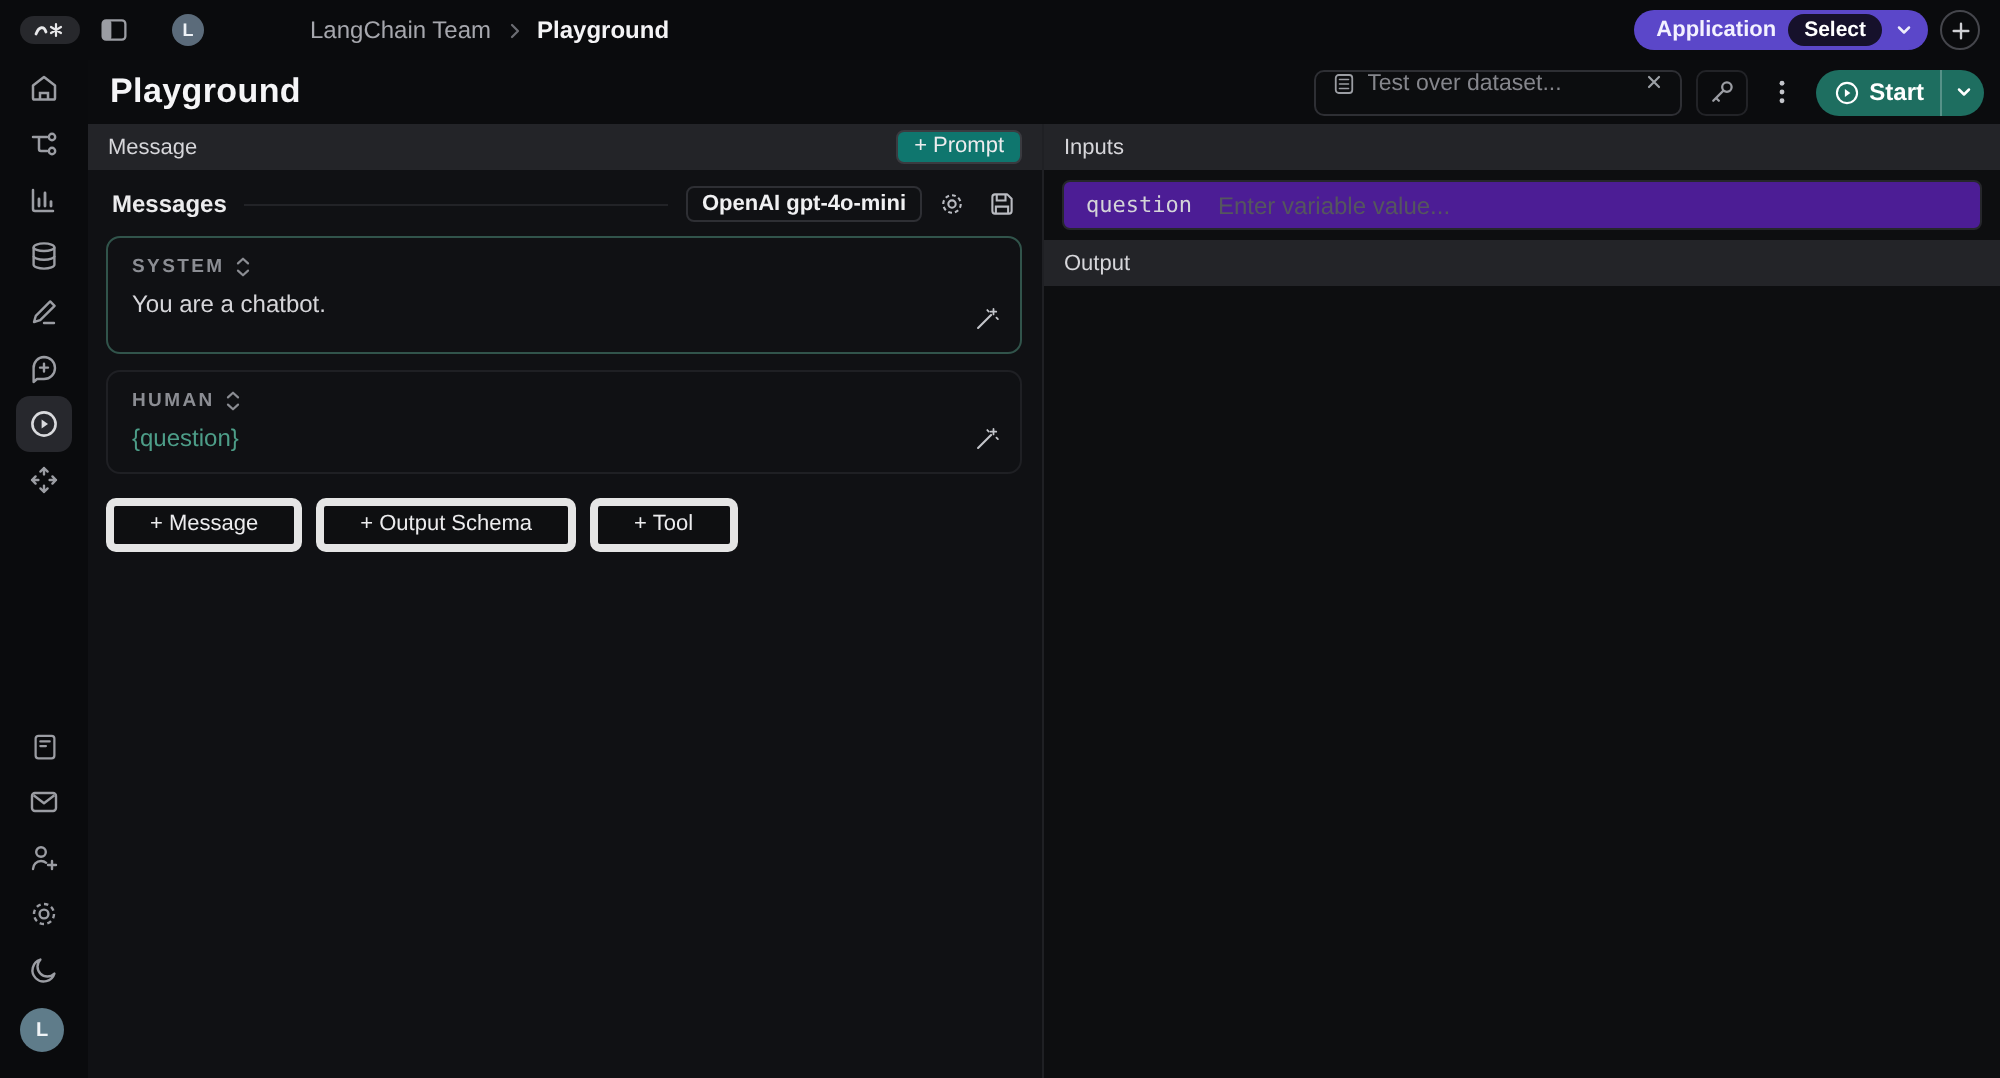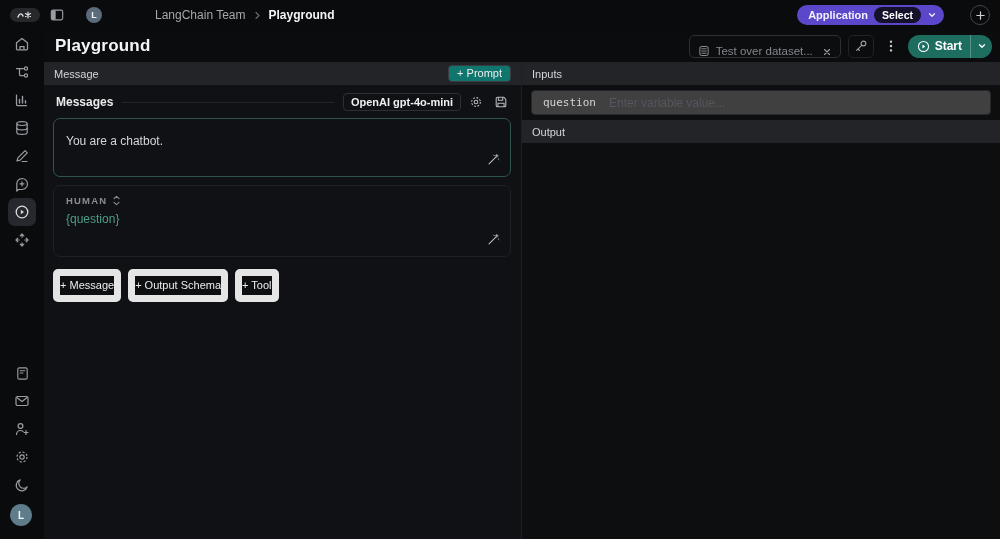--- a/index.html
+++ b/index.html
@@ -10,31 +10,31 @@
   .ic { color:#9b9da3; }
 
   
   .topbar { position:absolute; left:0; top:0; width:1000px; height:30px; display:flex; align-items:center; padding:0 10px; gap:8px; background:#0a0b0d; }
   .logo-pill { width:30px; height:14px; border-radius:7px; background:#27282c; display:flex; align-items:center; justify-content:center; gap:2px; }
   .toggle-btn { width:18px; height:18px; display:flex; align-items:center; justify-content:center; cursor:pointer; }
   .crumbs { display:flex; align-items:center; gap:7px; margin-left:12px; }
   .crumb-avatar { width:16px; height:16px; border-radius:50%; background:#5b6b7a; color:#eef2f6; font-size:9px; font-weight:700; display:flex; align-items:center; justify-content:center; }
   .crumb-team { font-size:12px; color:#a6a7ad;margin-left:46px; }
   .crumb-page { font-size:12px; color:#f4f4f6; font-weight:600; }
-  .topbar-right { margin-left:auto; display:flex; align-items:center; gap:26px; }
+  .topbar-right { margin-left:auto; display:flex; align-items:center; gap:6px; }
   .app-pill { height:20px; border-radius:10px; background:#5b47c9; display:flex; align-items:center; gap:6px; padding:0 7px 0 11px; cursor:pointer; }
   .app-pill-label { font-size:11px; font-weight:600; color:#f3f1ff; }
   .select-pill { background:#16112b; border-radius:8px; padding:2px 8px; font-size:10.5px; font-weight:600; color:#ffffff; }
   .circle-plus { width:20px; height:20px; border-radius:50%; border:1px solid #45464c; display:flex; align-items:center; justify-content:center; cursor:pointer; }
 
   
   .page-header { position:absolute; left:44px; top:30px; right:0; height:32px; display:flex; align-items:center; padding:0 8px 0 11px; }
   .page-title { font-size:17px; font-weight:600; color:#f5f5f7; letter-spacing:.2px; }
   .header-controls { margin-left:auto; display:flex; align-items:center; gap:7px; }
-  .dataset-box { width:152px; height:23px; border:1px solid #2e2f34; border-radius:5px; background:#0c0d0f; display:flex; align-items:flex-end; padding:0 8px; gap:6px; }
+  .dataset-box { width:184px; height:23px; border:1px solid #2e2f34; border-radius:5px; background:#0c0d0f; display:flex; align-items:flex-start; padding:0 8px; gap:6px; }
   .dataset-box input { flex:1; min-width:0; background:transparent; border:none; outline:none; color:#d4d4d8; font-size:11.5px; font-family:"Liberation Sans", sans-serif; }
   .dataset-box input::placeholder { color:#85868c; }
   .icon-btn { height:23px; border-radius:5px; border:1px solid #222327; background:transparent; display:flex; align-items:center; justify-content:center; cursor:pointer; }
   .key-btn { width:26px; }
   .kebab-btn { width:20px; border-color:transparent; }
   .start-btn { height:23px; border-radius:12px; background:#1e6e60; display:flex; align-items:center; overflow:hidden; cursor:pointer; }
   .start-main { display:flex; align-items:center; gap:5px; padding:0 8px 0 9px; height:100%; }
   .start-label { font-size:12px; font-weight:600; color:#ffffff; }
   .start-div { width:1px; height:100%; background:rgba(255,255,255,.25); }
   .start-caret { width:21px; height:100%; display:flex; align-items:center; justify-content:center; }
@@ -55,31 +55,31 @@
   .add-prompt-btn { margin-left:auto; font-size:11px; color:#ececee; background:#0f766e; border:1px solid #3a3b40; border-radius:4px; padding:1px 8px 2px; cursor:pointer; font-family:"Liberation Sans", sans-serif; }
 
   .messages-row { margin:8px 10px 0 12px; display:flex; align-items:center; gap:5px; }
   .messages-label { font-size:12px; font-weight:700; color:#ebebed; }
   .messages-rule { flex:1; border-top:1px solid #222327; margin:0 4px; }
   .model-btn { font-size:11px; font-weight:700; color:#f0f0f2; background:transparent; border:1px solid #2e2f34; border-radius:4px; padding:2px 7px; cursor:pointer; white-space:nowrap; font-family:"Liberation Sans", sans-serif; }
   .mini-icon-btn { width:20px; height:18px; display:flex; align-items:center; justify-content:center; cursor:pointer; color:#b9bbc1; }
 
   .msg-card { position:relative; margin:0 10px 0 9px; border-radius:7px; padding:9px 12px; }
   .msg-card.system { margin-top:7px; border:1px solid #31544b; height:59px; }
-  .msg-card.human { margin-top:8px; border:1px solid #1f2024; height:72px; }
+  .msg-card.human { margin-top:8px; border:1px solid #1f2024; height:52px; }
   .role-line { display:flex; align-items:center; gap:5px; }
   .role-label { font-size:9.5px; font-weight:600; letter-spacing:1.2px; color:#8b8d93; }
   .msg-content { margin-top:6px; font-size:12px; color:#d6d6da; }
   .msg-card.human .msg-content { color:#4d9d88; }
   .wand-btn { position:absolute; right:7px; bottom:7px; width:20px; height:20px; display:flex; align-items:center; justify-content:center; cursor:pointer; color:#c4c6cb; }
 
   .msg-footer { margin:12px 10px 0 9px; display:flex; gap:7px; }
-  .footer-btn { font-size:11px; font-weight:500; color:#ececee; background:#0e0f11; border:7px solid #e5e5e5; border-radius:5px; padding:3px 0 4px; cursor:pointer; font-family:"Liberation Sans", sans-serif; }
-
-  .input-row { margin:5px 9px; height:25px; border:1px solid #26272c; background:#404040; border-radius:4px; display:flex; align-items:center; padding:0 11px; gap:13px; }
+  .footer-btn { font-size:11px; font-weight:500; color:#ececee; background:#0e0f11; border:4px solid #e5e5e5; border-radius:5px; padding:3px 18px 4px; cursor:pointer; font-family:"Liberation Sans", sans-serif; }
+
+  .input-row { margin:5px 9px; height:25px; border:1px solid #26272c; background:#4c1d95; border-radius:4px; display:flex; align-items:center; padding:0 11px; gap:13px; }
   .var-name { font-family:"DejaVu Sans Mono", monospace; font-size:11px; color:#d4d4d8; }
   .var-input { flex:1; min-width:0; background:transparent; border:none; outline:none; color:#d4d4d8; font-size:12px; font-family:"Liberation Sans", sans-serif; }
   .var-input::placeholder { color:#55565e; }
 
   .output-row { margin:7px 9px; height:26px; background:#1a1b1f; border-radius:4px; display:flex; align-items:center; padding:0 12px; font-size:12px; color:#d0d1d5; }
 </style>
 </head>
 <body>
 
 <div id="app">
@@ -267,20 +267,26 @@
       </div>
       <div class="mini-icon-btn">
         <svg width="14" height="14" viewBox="0 0 16 16">
           <path d="M2.5 4a1.5 1.5 0 0 1 1.5-1.5h7L13.5 5v7a1.5 1.5 0 0 1-1.5 1.5H4A1.5 1.5 0 0 1 2.5 12z" stroke="currentColor" fill="none" stroke-width="1.2" stroke-linejoin="round"></path>
           <path d="M5 2.5V6h5V2.8M4.5 13.5V9.5h7v4" stroke="currentColor" fill="none" stroke-width="1.2"></path>
         </svg>
       </div>
     </div>
 
     <div class="msg-card system">
+      <div class="role-line">
+        <span class="role-label">SYSTEM</span>
+        <svg width="9" height="11" viewBox="0 0 10 12">
+          <path d="M2.2 4L5 1.4 7.8 4M2.2 8L5 10.6 7.8 8" stroke="#8b8d93" stroke-width="1.2" fill="none" stroke-linecap="round" stroke-linejoin="round"></path>
+        </svg>
+      </div>
       <div class="msg-content">You are a chatbot.</div>
       <div class="wand-btn">
         <svg width="13" height="13" viewBox="0 0 16 16">
           <path d="M2.5 13.5l8-8" stroke="currentColor" stroke-width="1.3" stroke-linecap="round"></path>
           <path d="M12 1.8v3.4M10.3 3.5h3.4M13.8 7.2l.9.9M8.2 2.5l.9.9" stroke="currentColor" stroke-width="1.1" stroke-linecap="round"></path>
         </svg>
       </div>
     </div>
 
     <div class="msg-card human">

